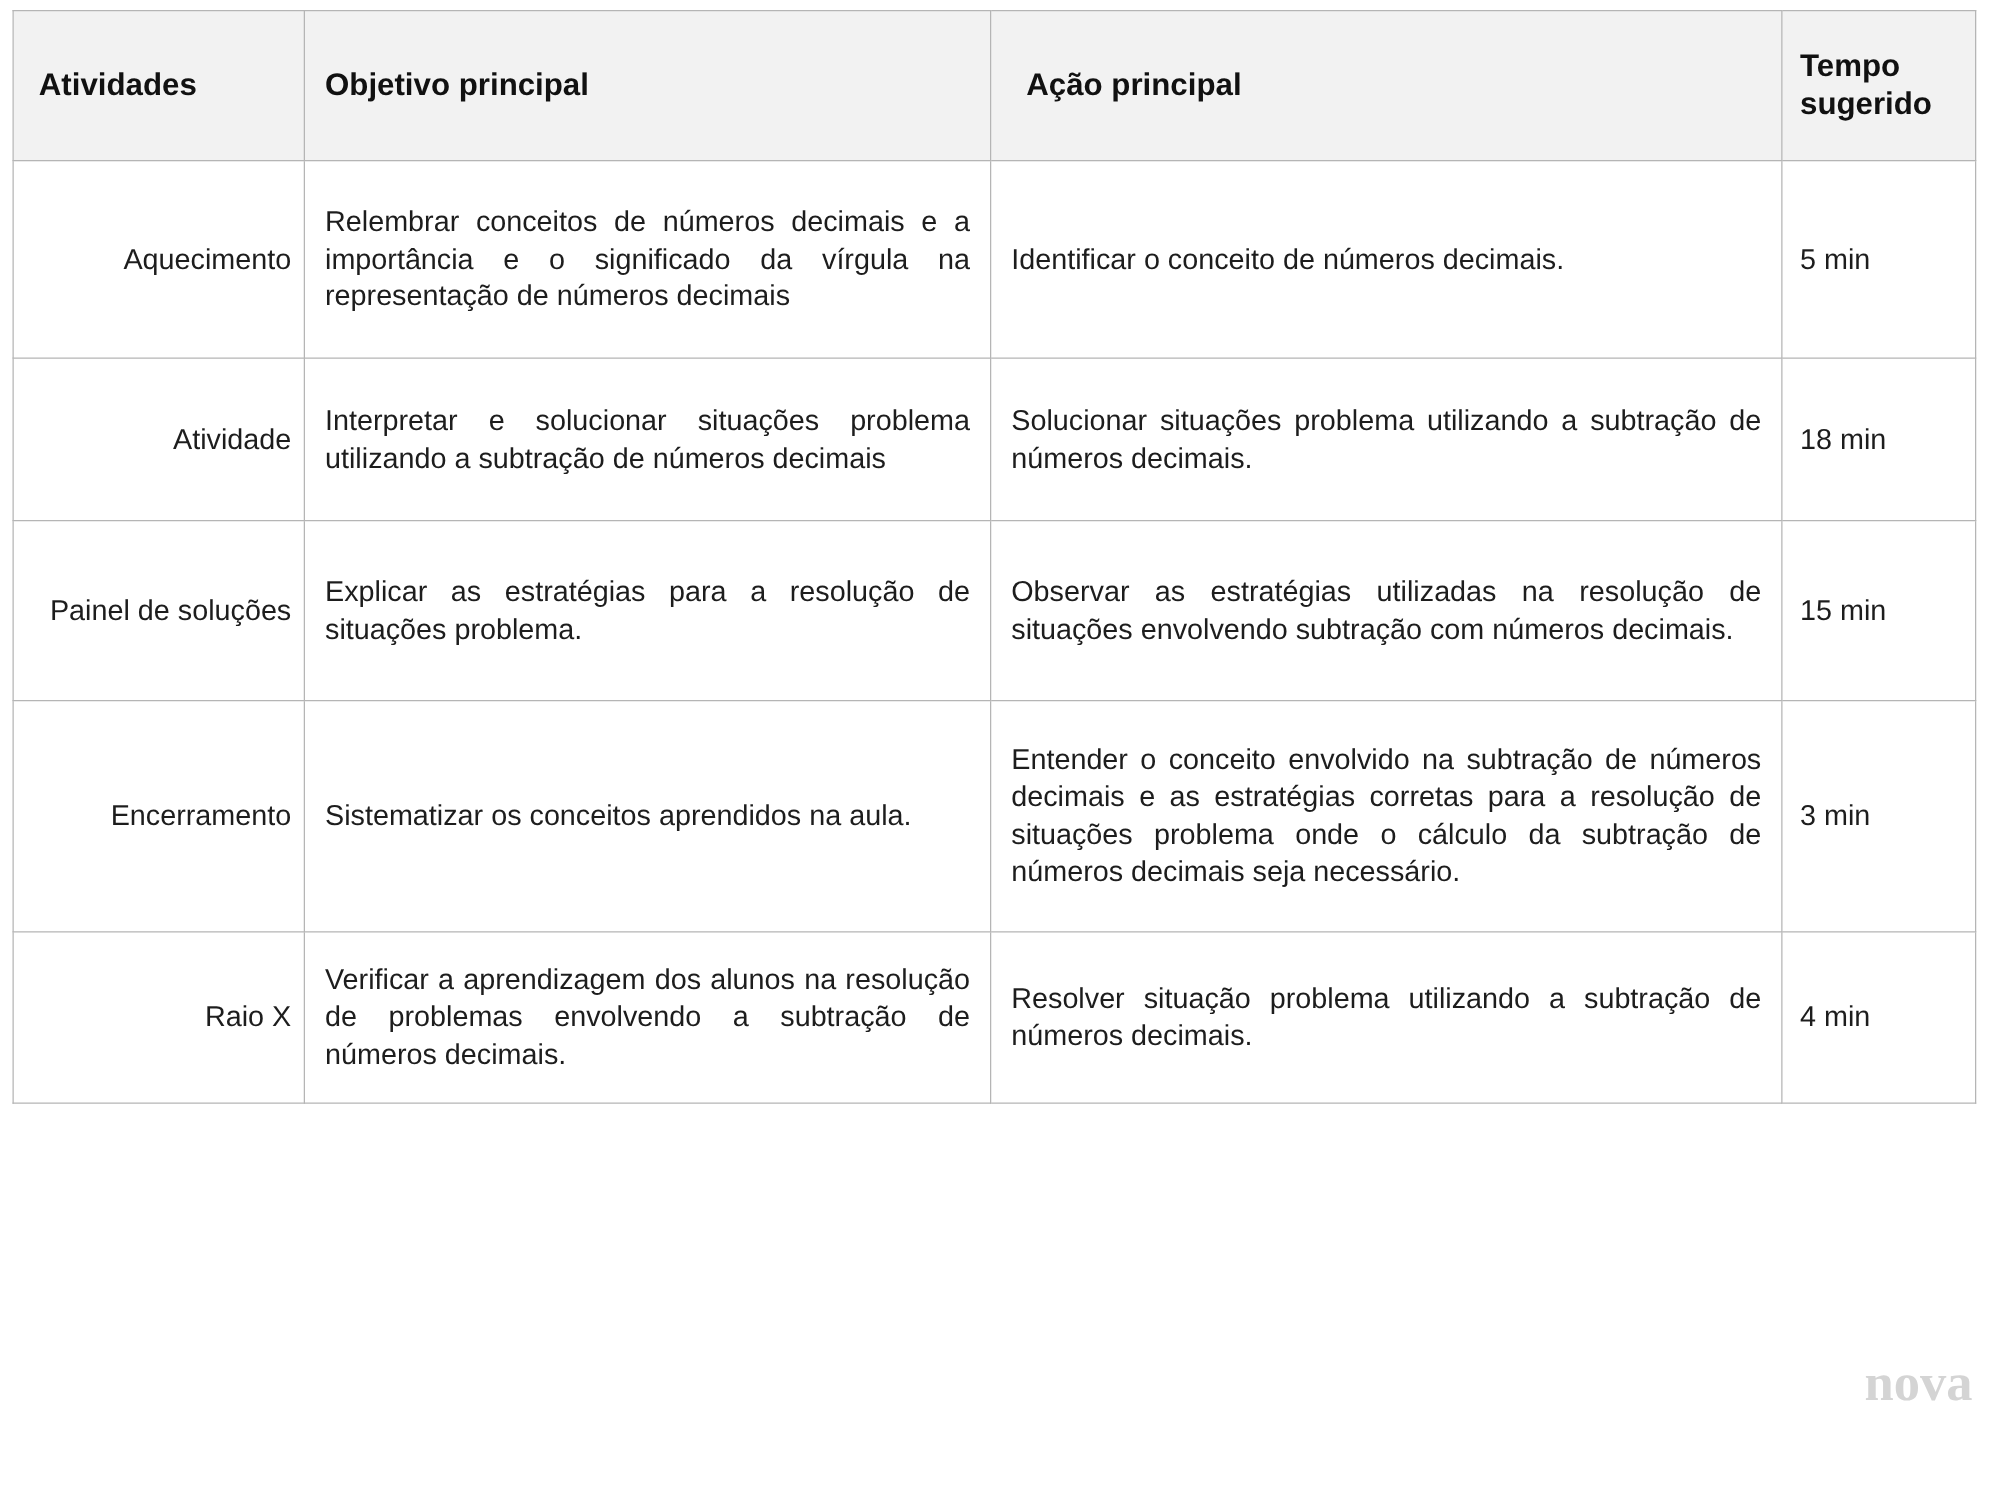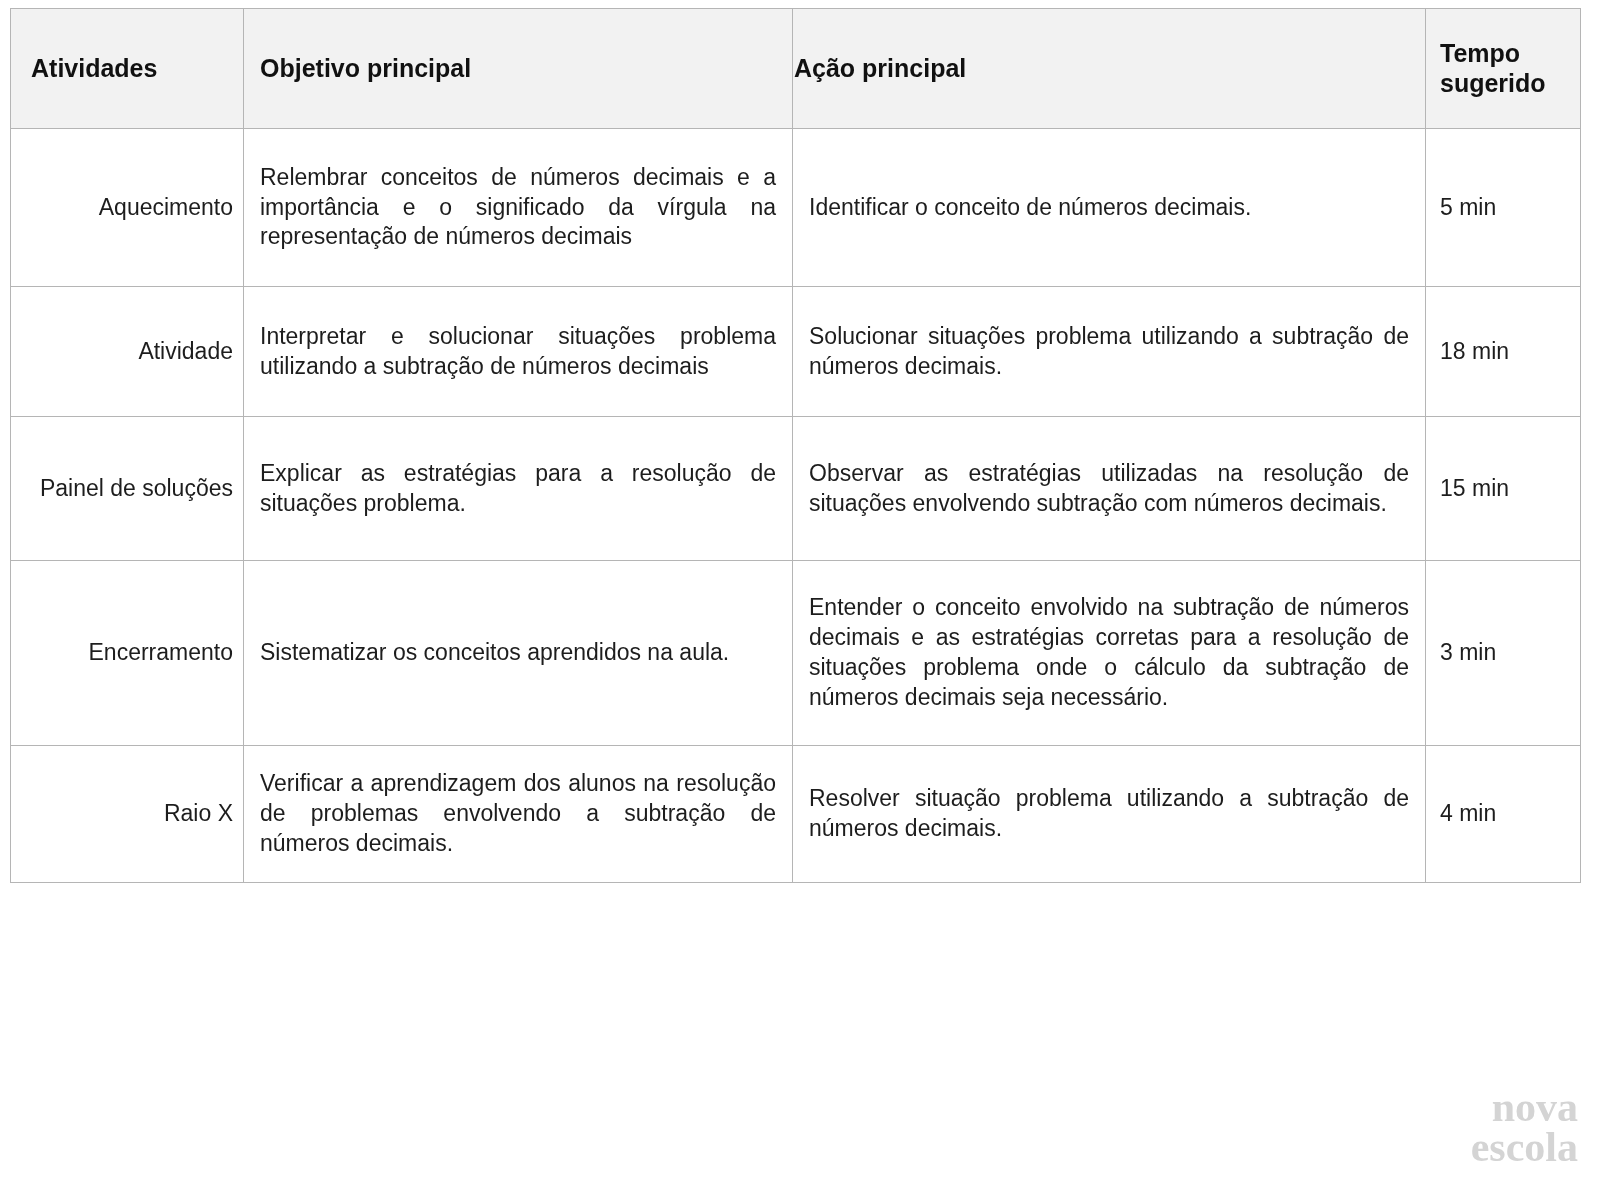--- a/index.html
+++ b/index.html
@@ -43,21 +43,21 @@
     text-align: left;
     font-weight: bold;
     font-size: 25px;
     line-height: 1.18;
     padding: 0 14px;
     vertical-align: middle;
     color: #111111;
   }
   thead th.h-atividade { padding-left: 20px; }
   thead th.h-objetivo  { padding-left: 16px; }
-  thead th.h-acao      { padding-left: 1px; }
+  thead th.h-acao      { padding-left: 28px; }
   thead th.h-tempo     { padding-left: 14px; padding-right: 8px; }
   .th-inner { display: block; }
 
   tbody td {
     font-size: 23px;
     line-height: 1.30;
     color: #1d1d1d;
     padding: 14px 16px;
     margin-top: 28px;
   }
@@ -214,16 +214,15 @@
         <td class="col-tempo">
           <p>4 min</p>
         </td>
       </tr>
 
     </tbody>
   </table>
 
   <div class="logo">
     <span class="l1">nova</span>
-    <span class="l2">escola</span>
   </div>
 
 </div>
 
 </body></html>

